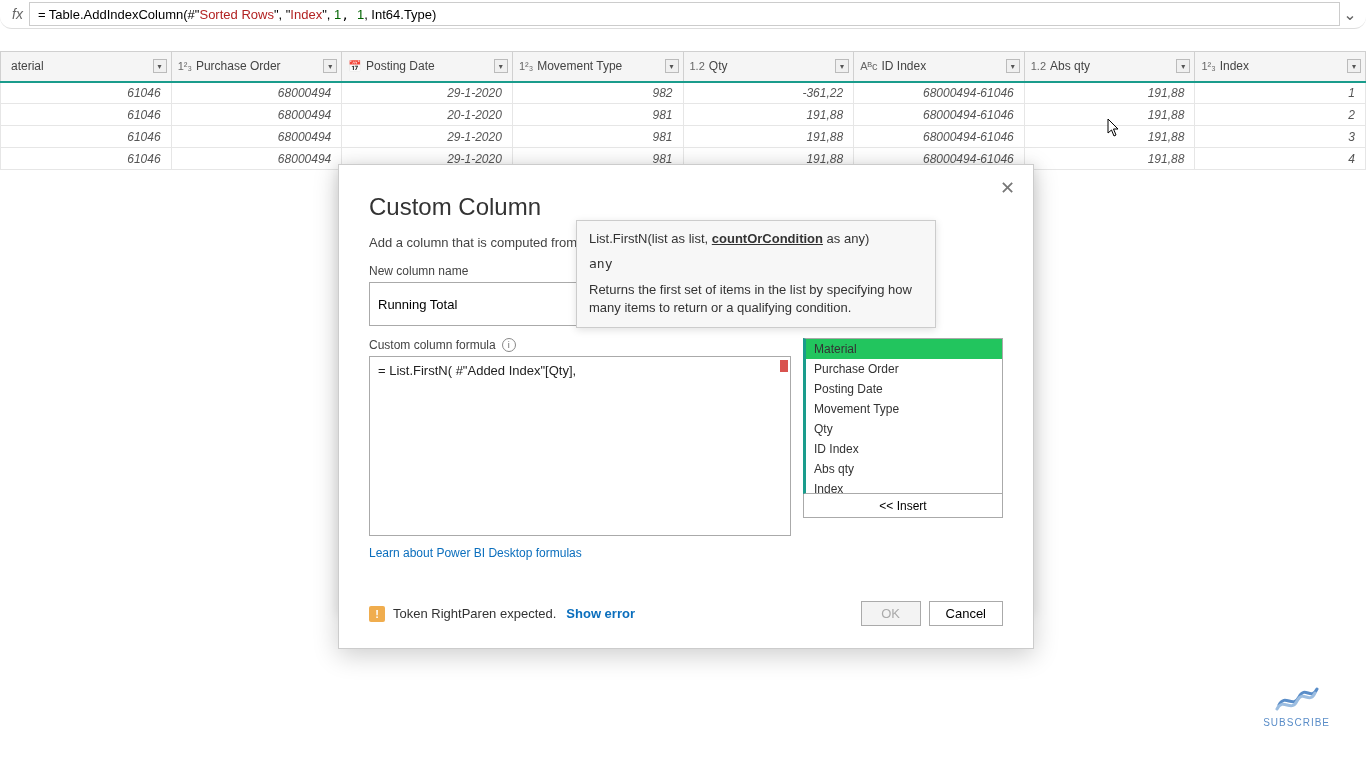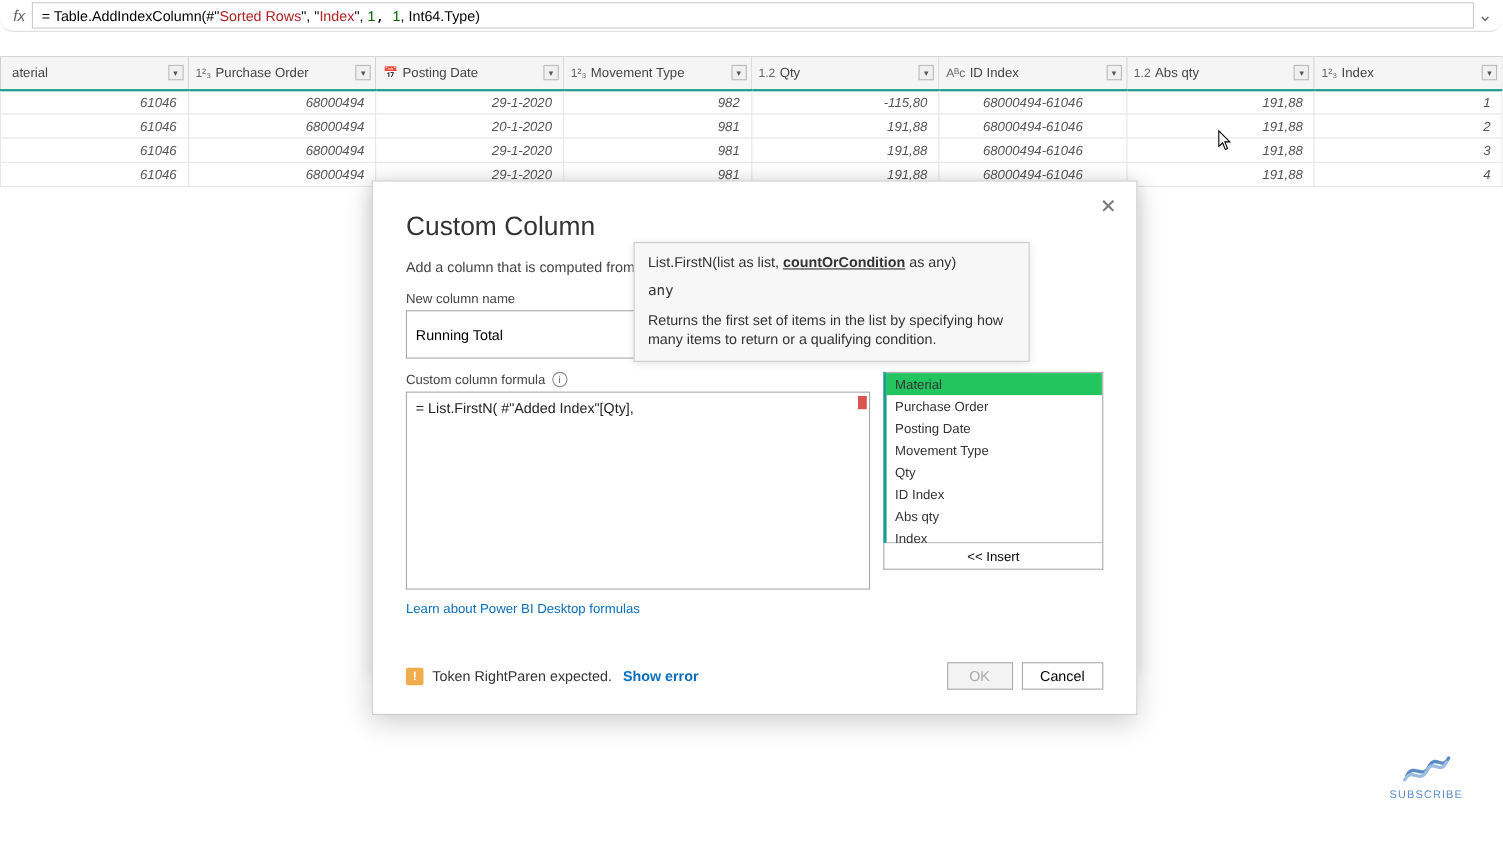--- a/index.html
+++ b/index.html
@@ -10,21 +10,21 @@
 .formula-input { flex: 1; padding: 4px 8px; border: 1px solid #ccc; font-size: 13px; font-family: Consolas, monospace; height: 24px; background: #fff; }
 .formula-expand { width: 20px; text-align: center; color: #666; cursor: pointer; }
 
 .table-wrap { width: 100%; margin-top: 22px; }
 table { border-collapse: collapse; width: 100%; table-layout: fixed; }
 th { background: #f5f5f5; border: 1px solid #d0d0d0; padding: 4px 6px; font-weight: normal; font-size: 12px; color: #444; text-align: left; position: relative; height: 30px; }
 th .type-icon { display: inline-block; margin-right: 4px; color: #666; font-size: 11px; }
 th .dd { position: absolute; right: 4px; top: 50%; transform: translateY(-50%); width: 14px; height: 14px; border: 1px solid #bbb; background: #f0f0f0; display: flex; align-items: center; justify-content: center; font-size: 8px; color: #555; }
 td { border: 1px solid #e6e6e6; border-top: none; padding: 3px 10px; font-size: 12px; color: #333; height: 22px; }
 td.num { text-align: right; font-style: italic; color: #555; }
-td.txt { text-align: center; font-style: italic; color: #555; }
+td.txt { text-align: right; font-style: italic; color: #555; }
 tbody tr:first-child td { border-top: 2px solid #1a9c8c; }
 
 .overlay-shadow { position: absolute; left: 336px; top: 165px; width: 700px; height: 450px; background: rgba(0,0,0,0.08); filter: blur(6px); }
 .dialog { position: absolute; left: 338px; top: 164px; width: 696px; background: #fff; border: 1px solid #ccc; box-shadow: 0 6px 24px rgba(0,0,0,0.2); padding: 28px 30px 22px 30px; }
 .dialog .close { position: absolute; right: 10px; top: 8px; font-size: 18px; color: #777; cursor: pointer; padding: 4px 8px; }
 .dialog h1 { font-size: 24px; font-weight: 300; color: #333; margin-bottom: 14px; }
 .dialog .desc { font-size: 13px; color: #444; margin-bottom: 14px; }
 .field-label { font-size: 12px; color: #444; margin-bottom: 4px; display: flex; align-items: center; gap: 6px; }
 .info-icon { display: inline-flex; width: 14px; height: 14px; border: 1px solid #888; border-radius: 50%; align-items: center; justify-content: center; font-size: 9px; color: #666; }
 .name-input { width: 300px; padding: 4px 8px; border: 1px solid #aaa; font-size: 13px; margin-bottom: 12px; height: 44px; }
@@ -91,21 +91,21 @@
           <th><span class="type-icon">1.2</span><span>Abs qty</span><span class="dd">▾</span></th>
           <th><span class="type-icon">1²₃</span><span>Index</span><span class="dd">▾</span></th>
         </tr>
       </thead>
     <tbody id="tbody">
         <tr>
           <td class="num">61046</td>
           <td class="num">68000494</td>
           <td class="num">29-1-2020</td>
           <td class="num">982</td>
-          <td class="num">-115,80</td>
+          <td class="num">-361,22</td>
           <td class="txt">68000494-61046</td>
           <td class="num">191,88</td>
           <td class="num">1</td>
         </tr>
         <tr>
           <td class="num">61046</td>
           <td class="num">68000494</td>
           <td class="num">20-1-2020</td>
           <td class="num">981</td>
           <td class="num">191,88</td>

